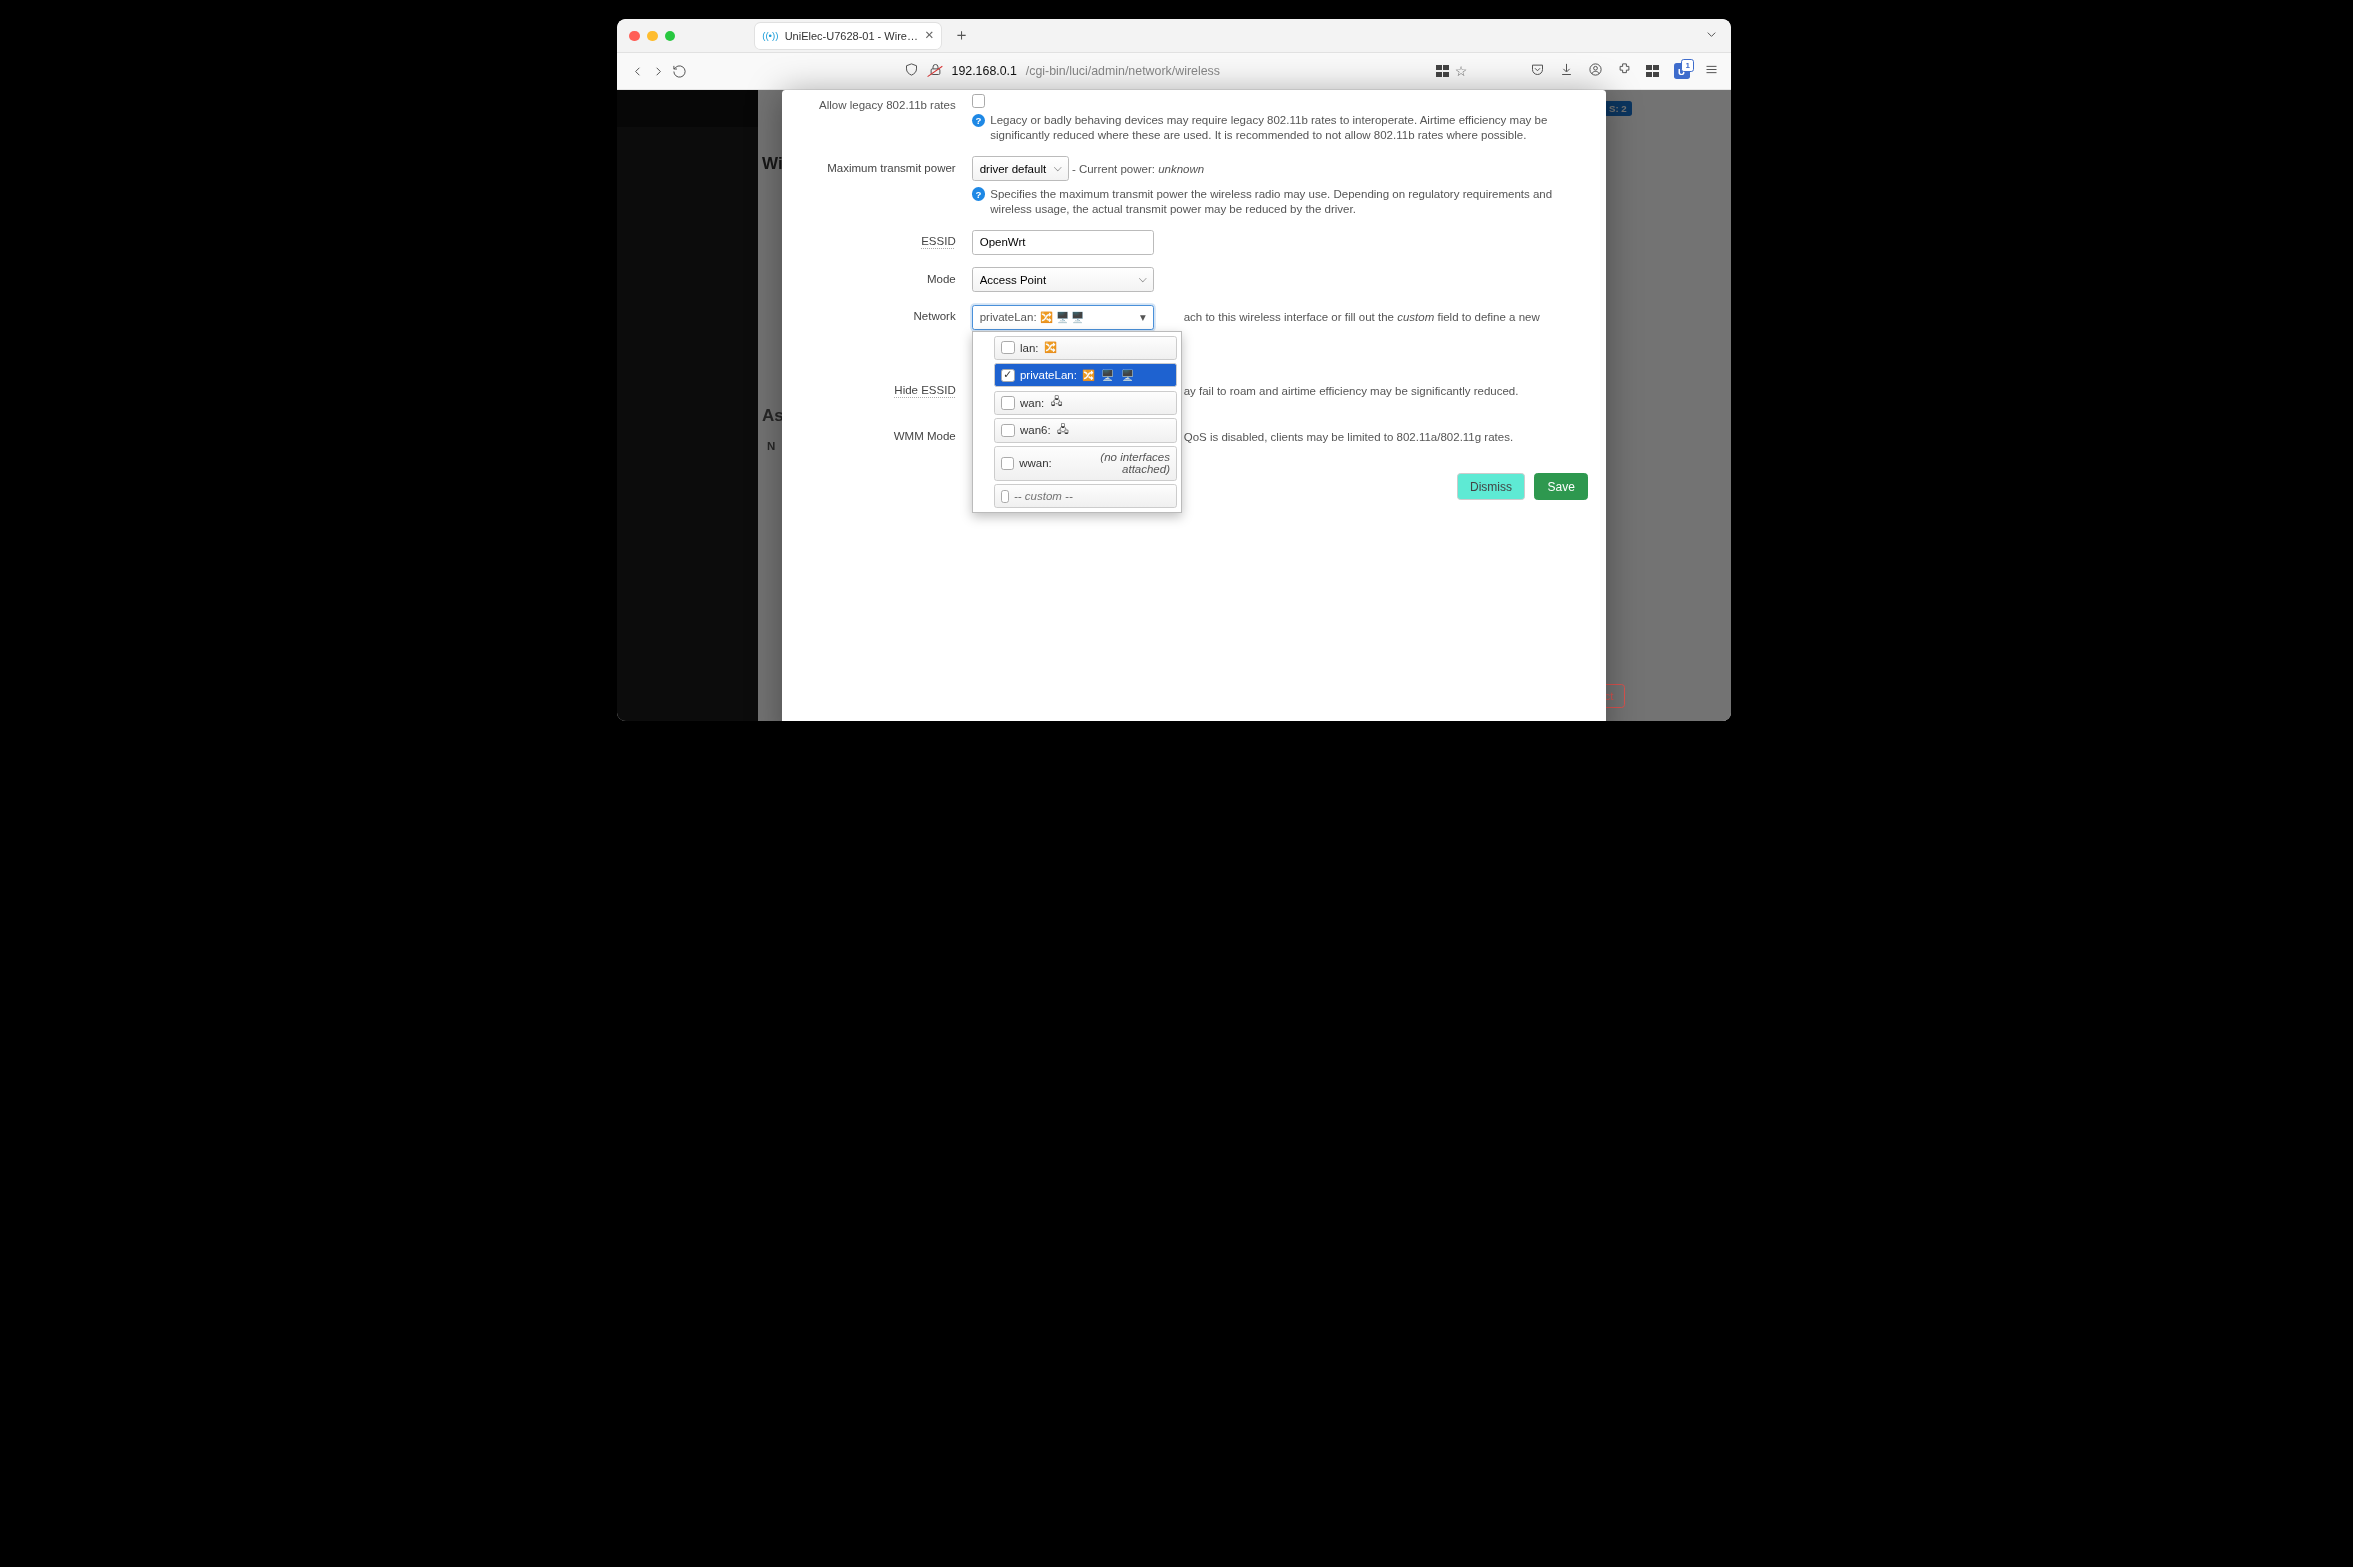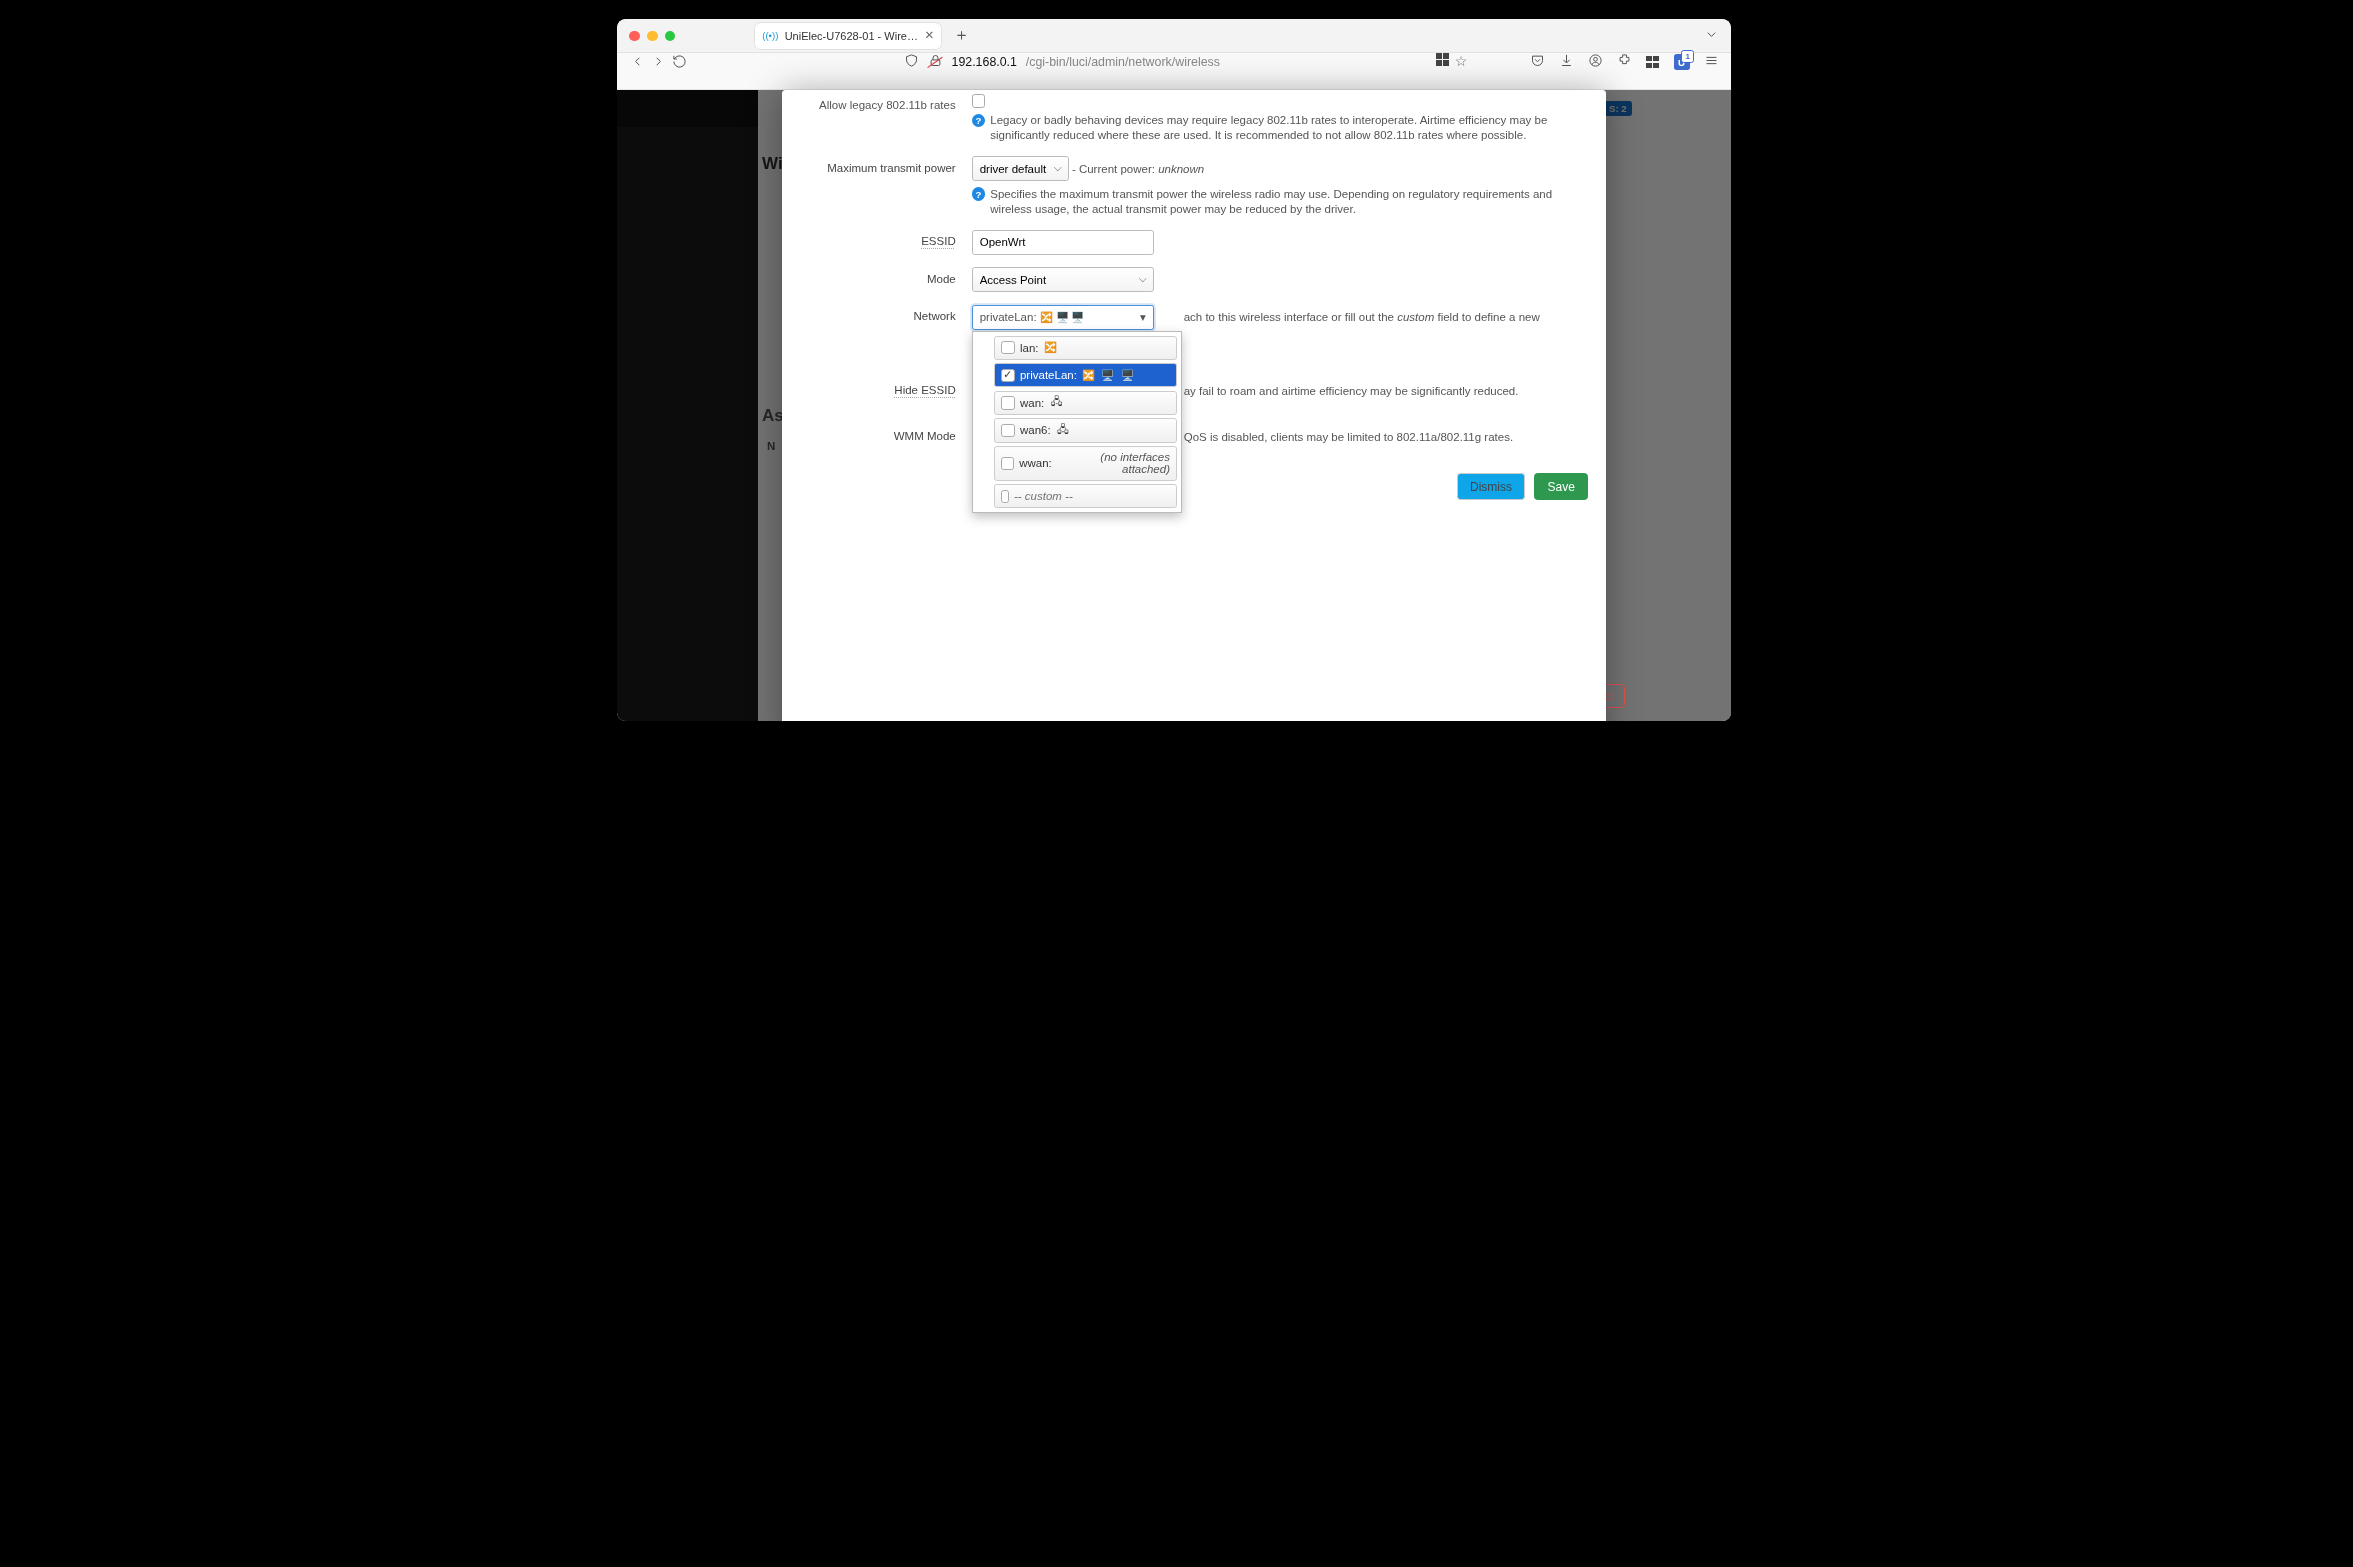--- a/index.html
+++ b/index.html
@@ -14,21 +14,21 @@
 .dot-red { background:#ff5f57; }
 .dot-yellow { background:#febc2e; }
 .dot-green { background:#28c840; }
 .tab { margin-left:80px; height:26.5px; background:#fff; border-radius:5.3px; display:flex; align-items:center; padding:0 7px; gap:6.2px; font-size:11px; color:#333; max-width:186px; box-shadow:0 0 0 0.9px rgba(0,0,0,.08); }
 .tab .wifi-icon { color:#1a9dd9; font-size:9.7px; }
 .tab .tab-title { white-space:nowrap; overflow:hidden; text-overflow:ellipsis; flex:1; }
 .tab .close { color:#666; font-size:11.5px; line-height:1; }
 .newtab { margin-left:12.4px; color:#555; font-size:16px; font-weight:300; }
 .titlebar .chev { margin-left:auto; color:#555; }
 
-.toolbar { height:37px; display:flex; align-items:flex-start; gap:5px; padding:0 12.4px; border-bottom:0.9px solid #e5e5e5; background:#f9f9f9; }
+.toolbar { height:37px; display:flex; align-items:center; gap:5px; padding:0 12.4px; border-bottom:0.9px solid #e5e5e5; background:#f9f9f9; }
 .nav-icon { width:16px; height:16px; color:#444; display:flex; align-items:center; justify-content:center; }
 .nav-icon.dim { color:#bbb; }
 .urlbar { flex:1; display:flex; align-items:center; justify-content:center; }
 .urlbox { display:flex; align-items:center; gap:8.8px; font-size:12.4px; color:#555; }
 .urlbox .ip { color:#111; font-weight:400; }
 .urlbox .path { color:#888; }
 .shield-cross { position:relative; color:#888; }
 .shield-cross::after { content:""; position:absolute; left:-1.8px; top:50%; width:17.7px; border-top:1.8px solid #d33; transform:rotate(-35deg); }
 .toolbar-right { display:flex; align-items:center; gap:14px; color:#555; }
 .ext-badge { position:relative; width:16px; height:16px; background:#3e6ccc; border-radius:2.7px; color:#fff; font-size:9.7px; font-weight:700; display:flex; align-items:center; justify-content:center; }
@@ -81,21 +81,21 @@
 
 .dropdown { position:absolute; left:0; top:26.5px; width:210px; background:#fff; border:0.9px solid #bbb; box-shadow:0 3.5px 10.6px rgba(0,0,0,.25); font-size:11.5px; z-index:50;padding-left:18px; }
 .dropdown .opt { display:flex; align-items:center; gap:5.3px; padding:4.4px 6.2px; border:0.9px solid #ccc; border-radius:2.7px; margin:3.5px 3.5px; background:linear-gradient(#fdfdfd,#f0f0f0); color:#333; }
 .dropdown .opt.sel-opt { background:#1e62d0; color:#fff; }
 .dropdown .opt.sel-opt .chk { background:#fff; position:relative; }
 .dropdown .opt.sel-opt .chk::after { content:"✓"; position:absolute; left:0.9px; top:-1.8px; color:#333; font-size:10.6px; }
 .dropdown .opt input.custom { border:none; background:transparent; font-style:italic; color:#999; font-size:11.5px; outline:none; flex:1; }
 .dropdown .opt em { font-style:italic; color:#555;text-align:right; }
 
 .btn-row { display:flex; gap:8.8px; justify-content:flex-end; margin-top:28px; }
-.btn { height:26.5px; padding:0 12.4px; border-radius:3.5px; font-size:12px; border:0.9px solid #ccc; background:#0ea5e9; color:#444; cursor:pointer; }
+.btn { height:26.5px; padding:0 12.4px; border-radius:3.5px; font-size:12px; border:0.9px solid #ccc; background:#5eead4; color:#444; cursor:pointer; }
 .btn.primary { background:#2e984f; border-color:#2e984f; color:#fff; font-weight:500; }
 
 .rel { position:relative; }
 .sidehelp { font-size:11.5px; color:#555; line-height:1.35; }
 .sidehelp em { font-style:italic; }
 
 .star-icon { font-size:14px; color:#666; }
 .grid-icon { display:inline-block; width:13.3px; height:13.3px; position:relative; }
 .grid-icon::before, .grid-icon::after { content:""; position:absolute; background:#444; }
 .grid-icon::before { width:5.3px; height:5.3px; left:0; top:0; box-shadow:7px 0 #444, 0 7px #444, 7px 7px #444; }

